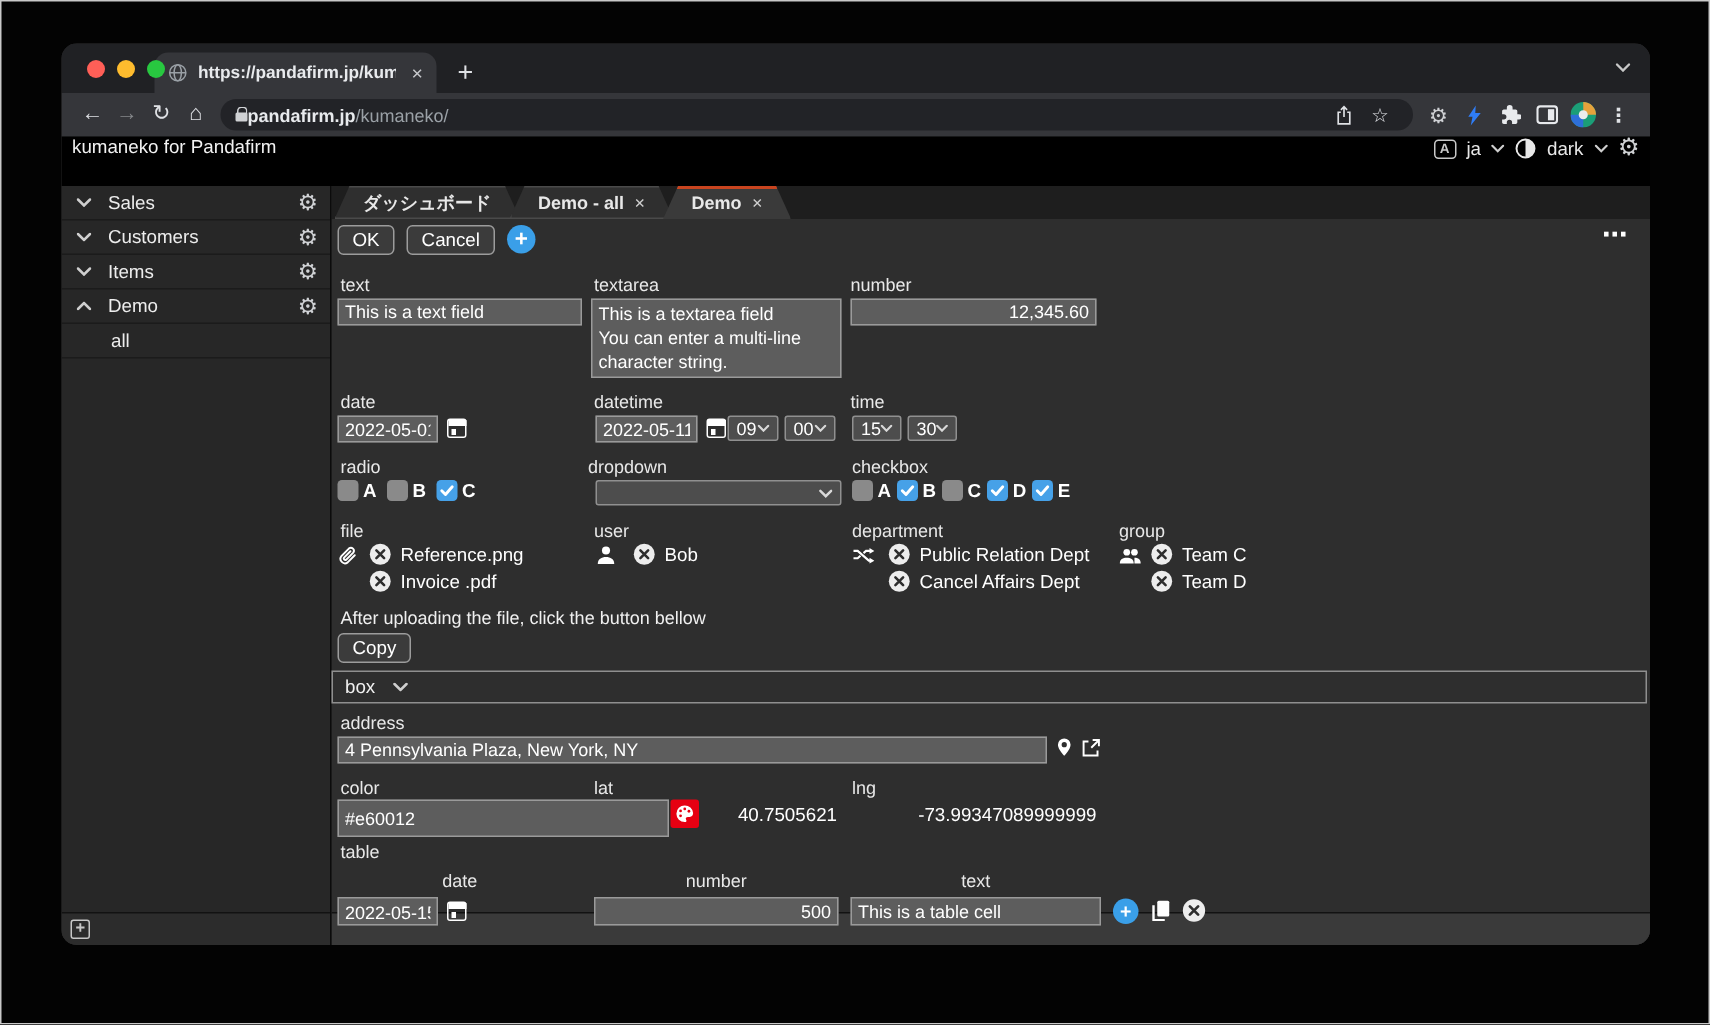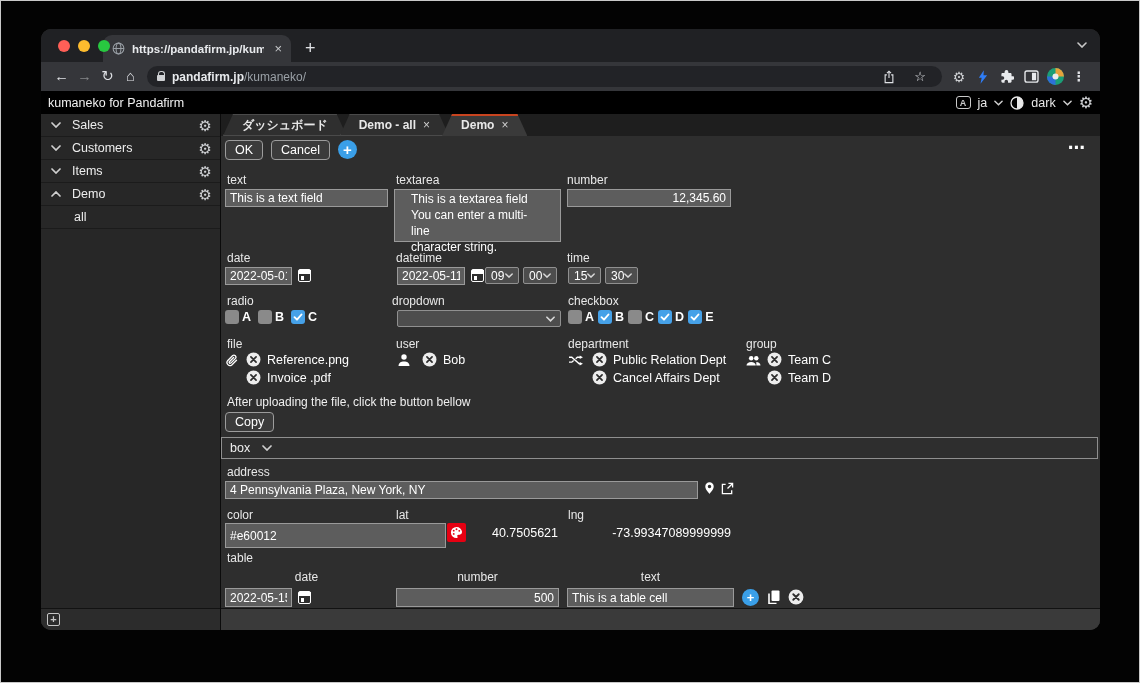--- a/index.html
+++ b/index.html
@@ -21,34 +21,34 @@
   .btab-title{color:#e8eaed;font-size:11.5px;font-weight:700;white-space:nowrap;overflow:hidden;width:132px}
   .btab-x{color:#c7c9cc;font-size:13px;line-height:1;margin-left:auto}
   .newtab{color:#dfe1e5;font-size:18px;line-height:1;margin-left:14px;margin-bottom:5px}
   .tabsearch{position:absolute;right:13px;top:13px;color:#c8c8c8;display:flex}
 
   
   .toolbar{height:29px;background:#35363a;display:flex;align-items:center;padding:0 9px;flex:none}
   .navic{color:#dfe1e5;font-size:14.5px;width:23px;text-align:center;line-height:1}
   .navic.dim{color:#86888b}
   .omni{height:21px;background:#222327;border-radius:11px;flex:1;display:flex;align-items:center;
-        padding:0 10px;gap:7px;margin:0 5px;min-width:0}
+        padding:0 10px;margin:0 5px;min-width:0}
   .lock{width:8px;height:6px;border-radius:1px;background:#cfd1d4;position:relative;margin-top:3px;flex:none}
   .lock::before{content:"";position:absolute;top:-4px;left:1px;width:4.5px;height:4px;
         border:1.3px solid #cfd1d4;border-bottom:none;border-radius:3px 3px 0 0}
   .url{font-size:12px;color:#e8eaed;font-weight:700;white-space:nowrap}
   .url .path{color:#9aa0a6;font-weight:400}
   .omni-sp{flex:1}
   .chromic{display:flex;align-items:center;justify-content:center;width:24px;flex:none}
   .star{color:#dfe1e5;font-size:13px}
   .gearg{color:#cfd1d4;font-size:14px;line-height:1}
   .dots3v{color:#dfe1e5;font-size:13px;letter-spacing:0;line-height:1;font-weight:700}
 
   
-  .appheader{height:23px;background:#000;display:flex;align-items:center;padding:0 7px;
+  .appheader{height:33px;background:#000;display:flex;align-items:flex-start;padding:0 7px;
              color:#f2f2f2;font-size:12.5px;flex:none}
   .ah-right{margin-left:auto;display:flex;align-items:center;gap:7px;color:#e8e8e8;font-size:12.5px}
   .tr-ic{width:15px;height:13px;border:1.5px solid #c9c9c9;border-radius:3px;color:#c9c9c9;
          font-size:9px;font-weight:700;display:flex;align-items:center;justify-content:center;box-sizing:border-box}
   .chev{display:inline-flex;color:#cfcfcf}
 
   
   .abody{flex:1;display:flex;min-height:0}
   .sidebar{width:180px;background:#272727;border-right:1px solid #0b0b0b;position:relative;flex:none;box-sizing:border-box}
   .sitem{height:22px;display:flex;align-items:center;padding:0 8px 0 10px;border-bottom:1px solid #1b1b1b;
@@ -77,21 +77,21 @@
          justify-content:center;font-size:15px;font-weight:700;line-height:0;flex:none}
   .more{position:absolute;right:14px;top:1px;color:#fff;font-size:17px;font-weight:700;letter-spacing:1px}
 
   
   .form{flex:1;position:relative;font-size:12px;color:#e8e8e8;min-height:0}
   .lbl{position:absolute;font-size:12px;color:#e8e8e8;white-space:nowrap}
   .tin{position:absolute;height:18px;background:#5d5d5d;border:1px solid #9a9a9a;box-sizing:border-box;color:#fff;
        font-size:12px;padding:8px 4px;font-family:inherit;border-radius:0;outline:none}
   .tin.num{text-align:right}
   .tarea{position:absolute;background:#5d5d5d;border:1px solid #9a9a9a;box-sizing:border-box;color:#fff;
-         font-size:12px;padding:1px 16px;line-height:16px;white-space:pre-line}
+         font-size:12px;padding:1px 4px;line-height:16px;white-space:pre-line}
   .sel{position:absolute;height:17px;background:#4d4d4d;border:1px solid #909090;box-sizing:border-box;color:#fff;
        font-size:12px;display:flex;align-items:center;padding:0 5px;border-radius:2px}
   .sel .chev{margin-left:auto;color:#d8d8d8}
   .cal{position:absolute;width:13px;height:13px;border:1.5px solid #fff;border-radius:2px;box-sizing:border-box}
   .cal::before{content:"";position:absolute;left:-.5px;right:-.5px;top:-.5px;height:4px;background:#fff}
   .cal::after{content:"";position:absolute;left:2px;bottom:1.5px;width:3px;height:4px;background:#fff}
   .optrow{position:absolute;display:flex;gap:7px;align-items:center}
   .opt{display:flex;align-items:center;gap:3px;color:#fff;font-size:12.5px;font-weight:700}
   .cb{width:14px;height:14px;border-radius:3px;background:#8a8a8a;display:flex;align-items:center;justify-content:center;flex:none}
   .cb.on{background:#46a1e8}

